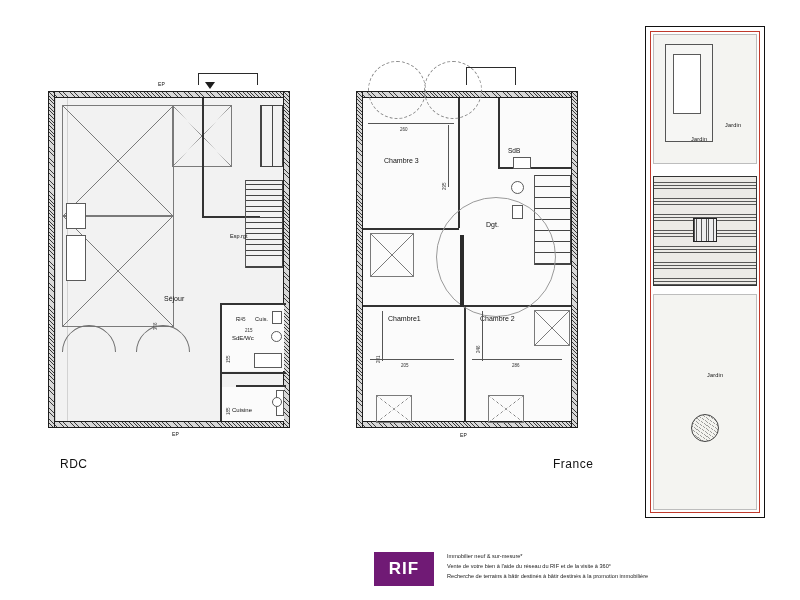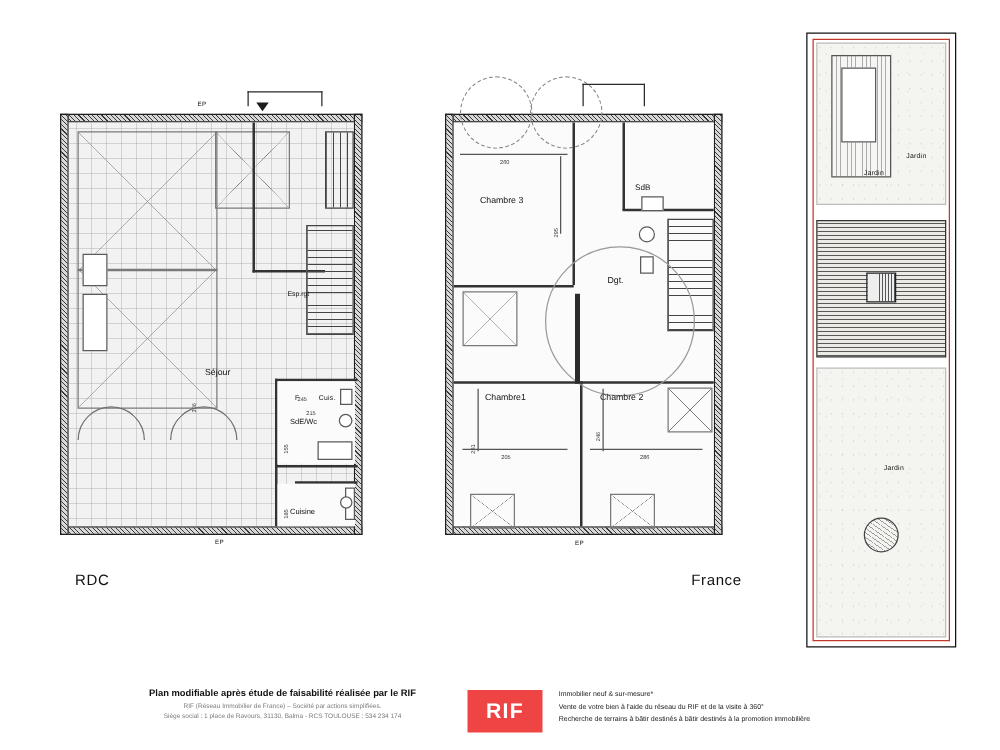--- a/index.html
+++ b/index.html
@@ -186,21 +186,21 @@
     position: absolute;
     left: 88px; top: 10px; width: 276px;
     text-align: center;
   }
   .footer-left .f1 { font-size: 7.5px; font-weight: bold; color: #111; }
   .footer-left .f2 { font-size: 5.2px; color: #7c7c7c; margin-top: 3px; line-height: 1.45; }
   .rif-logo {
     position: absolute;
     left: 374px; top: 12px;
     width: 60px; height: 34px;
-    background: #ef4444;
+    background: #701a75;
     color: #fff;
     font-size: 17px;
     font-weight: bold;
     letter-spacing: 1px;
     display: flex;
     align-items: center;
     justify-content: center;
   }
   .footer-right {
     position: absolute;
@@ -350,25 +350,20 @@
 
     <div class="roofhatch" style="left:8px; top:150px; width:104px; height:110px;"></div>
     <div class="abs" style="left:48px; top:192px; width:22px; height:22px; border:.7px solid #222; background:repeating-linear-gradient(90deg,#555 0 .6px, #eee .6px 2.4px);"></div>
 
     <div class="garden" style="left:8px; top:268px; width:104px; height:216px;"></div>
     <div class="lbl" style="left:62px; top:346px; font-size:5.5px;">Jardin</div>
     <div class="tree" style="left:46px; top:388px; width:26px; height:26px;"></div>
   </div>
 
   <div class="footer">
-    <div class="footer-left">
-      <div class="f1">Plan modifiable après étude de faisabilité réalisée par le RIF</div>
-      <div class="f2">RIF (Réseau Immobilier de France) – Société par actions simplifiées.</div>
-      <div class="f2" style="margin-top:0;">Siège social : 1 place de Ravours, 31130, Balma - RCS TOULOUSE : 534 234 174</div>
-    </div>
 
     <div class="rif-logo">RIF</div>
 
     <div class="footer-right">
       <div>Immobilier neuf &amp; sur-mesure*</div>
       <div>Vente de votre bien à l'aide du réseau du RIF et de la visite à 360°</div>
       <div>Recherche de terrains à bâtir destinés à bâtir destinés à la promotion immobilière</div>
     </div>
   </div>
 

